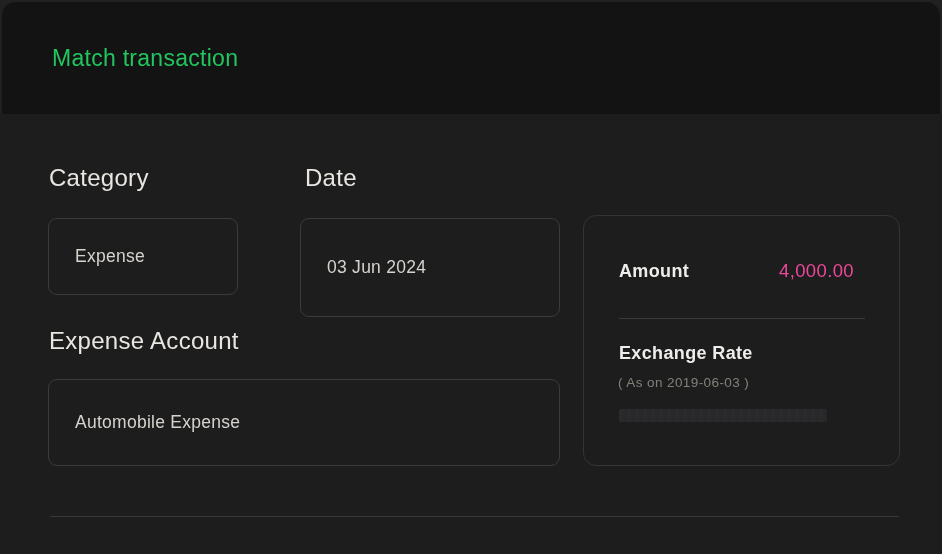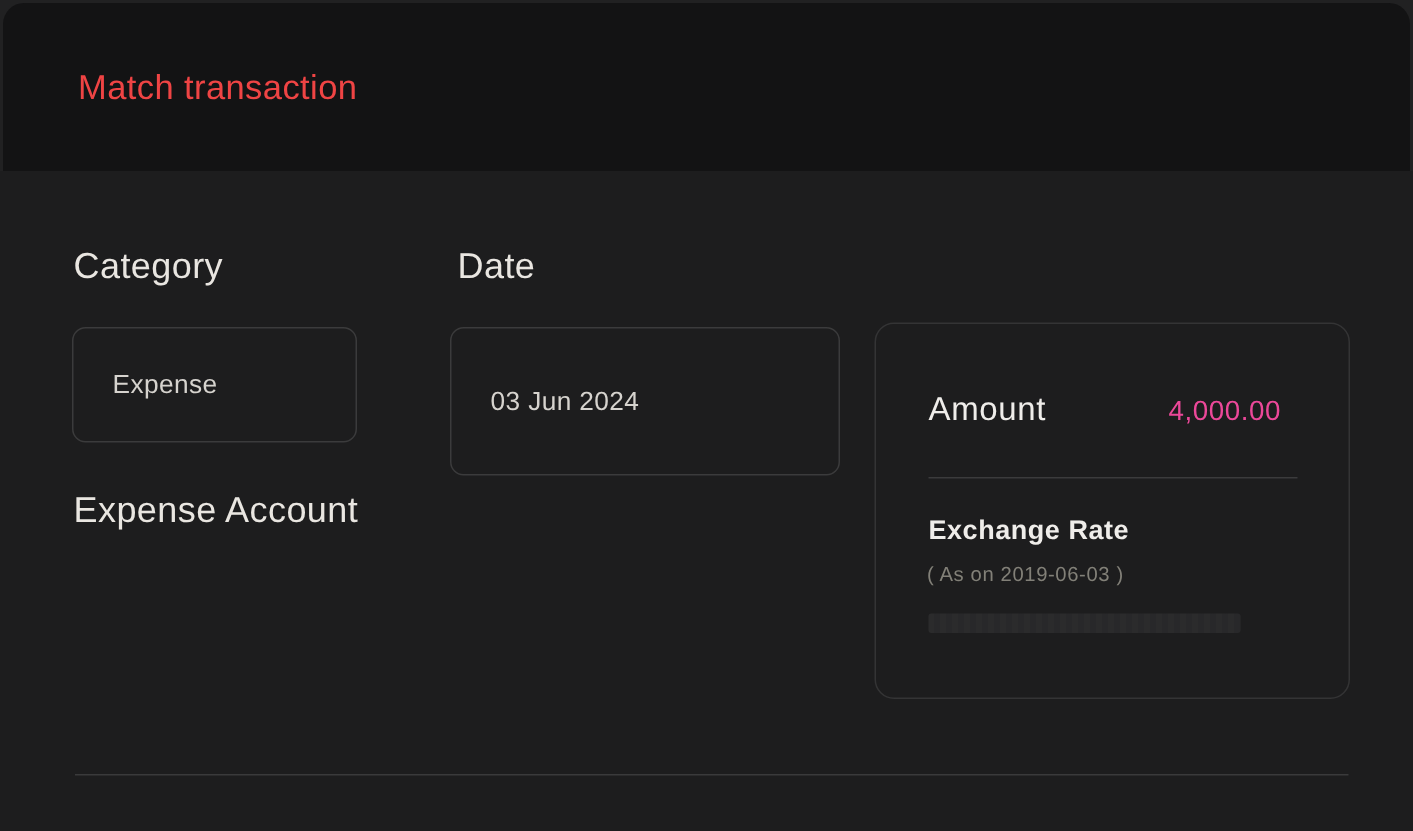--- a/index.html
+++ b/index.html
@@ -14,21 +14,21 @@
 
   
   .tabbar {
     position:absolute; left:2px; right:2px; top:2px; height:112px;
     background:#131314;
     border-radius:14px 14px 0 0;
   }
   .tab {
     position:absolute; top:0; height:100%;
     display:flex; align-items:center;
-    color:#ef4444; font-size:23px; font-weight:500;
+    color:#22c55e; font-size:23px; font-weight:500;
     letter-spacing:.012em; cursor:pointer;
   }
   .tab-match { left:50px; }
   .tab-categorize { left:408px; font-weight:700; color:#fbfaf8; }
   .tab-underline {
     position:absolute; left:10px; bottom:6px;
     width:282px; height:4px; border-radius:3px;
     background:#2f7fe8;
   }
 
@@ -59,21 +59,21 @@
 
   
   .summary-card {
     position:absolute; left:583px; top:101px; width:317px; height:251px;
     border:1px solid #343435; border-radius:13px;
   }
   .amount-row {
     position:absolute; left:35px; right:34px; top:44px;
     display:flex; justify-content:space-between; align-items:baseline;
   }
-  .amount-label { color:#efedea; font-size:22px; font-weight:400; letter-spacing:.02em; }
+  .amount-label { color:#efedea; font-size:18px; font-weight:700; letter-spacing:.02em; }
   .amount-value { color:#ec4899; font-size:18.5px; letter-spacing:.02em; padding-right:11px; }
   .card-divider {
     position:absolute; left:35px; right:34px; top:102px;
     height:1px; background:#3b3b3c;
   }
   .exchange-label {
     position:absolute; left:35px; top:127px;
     color:#efedea; font-size:18px; font-weight:700; letter-spacing:.02em;
   }
   .exchange-note {
@@ -112,20 +112,23 @@
     <div class="select-box box-category">
       <span>Expense</span>
     </div>
 
     <div class="select-box box-date">
       <span>03 Jun 2024</span>
     </div>
 
     <div class="field-label lbl-expense-account">Expense Account</div>
 
+    <div class="select-box box-expense-account">
+      <span>Automobile Expense</span>
+    </div>
 
     <div class="summary-card">
       <div class="amount-row">
         <span class="amount-label">Amount</span>
         <span class="amount-value">4,000.00</span>
       </div>
       <div class="card-divider"></div>
       <div class="exchange-label">Exchange Rate</div>
       <div class="exchange-note">( As on 2019-06-03 )</div>
       <div class="exchange-skeleton"></div>

